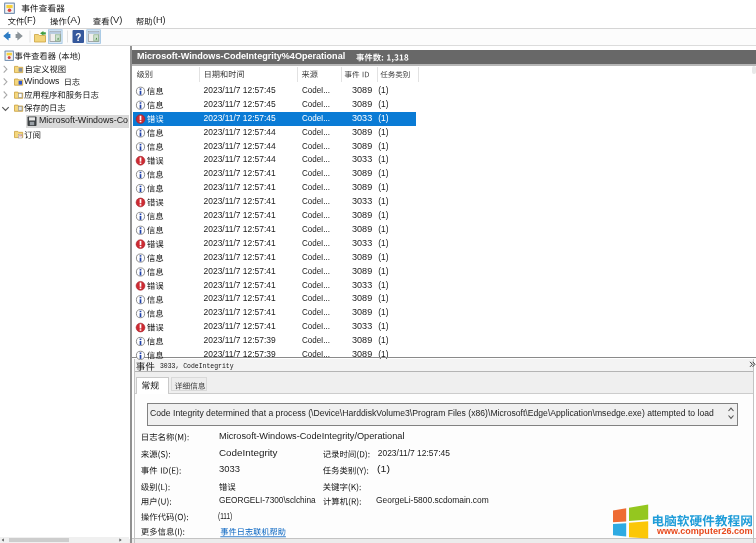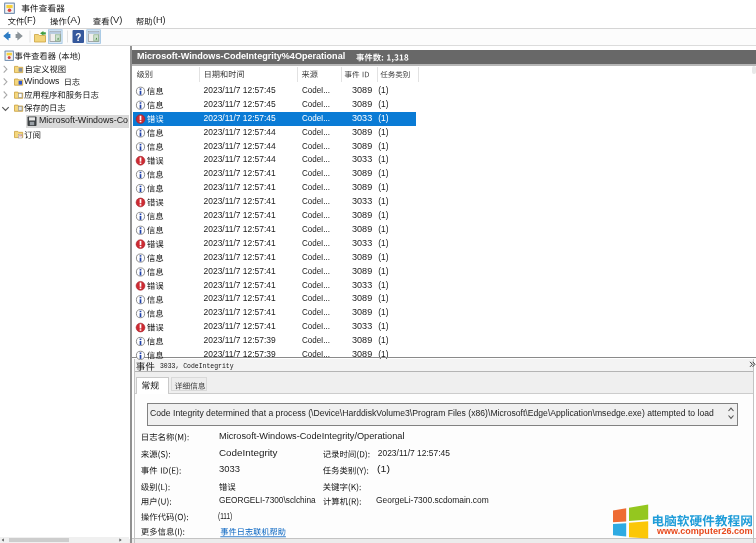--- a/index.html
+++ b/index.html
@@ -128,21 +128,21 @@
 <div style="position:absolute;left:136.7px;top:392.5px;width:31.6px;height:1.6px;background:#fff;"></div>
 <div style="position:absolute;left:134.8px;top:393.5px;width:617.8px;height:144.1px;background:#fdfdfd;"></div>
 <div style="position:absolute;left:146.5px;top:403.4px;width:591.2px;height:23px;background:#f0f0f0;border:1px solid #818181;"></div>
 <div style="position:absolute;left:149.8px;top:408.55px;font-size:8.45px;font-family:'Liberation Sans',sans-serif;color:#222;transform:scaleX(1.0223);transform-origin:0 50%;white-space:pre;line-height:9.7175px;">Code Integrity determined that a process (\Device\HarddiskVolume3\Program Files (x86)\Microsoft\Edge\Application\msedge.exe) attempted to load</div>
 <div style="position:absolute;left:218.9px;top:431.75px;font-size:8.45px;font-family:'Liberation Sans',sans-serif;color:#1a1a1a;transform:scaleX(1.0897);transform-origin:0 50%;white-space:pre;line-height:9.7175px;">Microsoft-Windows-CodeIntegrity/Operational</div>
 <div style="position:absolute;left:218.9px;top:448.85px;font-size:8.45px;font-family:'Liberation Sans',sans-serif;color:#1a1a1a;transform:scaleX(1.1656);transform-origin:0 50%;white-space:pre;line-height:9.7175px;">CodeIntegrity</div>
 <div style="position:absolute;left:377.8px;top:448.85px;font-size:8.45px;font-family:'Liberation Sans',sans-serif;color:#1a1a1a;white-space:pre;line-height:9.7175px;">2023/11/7 12:57:45</div>
 <div style="position:absolute;left:218.9px;top:465.15px;font-size:8.45px;font-family:'Liberation Sans',sans-serif;color:#1a1a1a;transform:scaleX(1.1181);transform-origin:0 50%;white-space:pre;line-height:9.7175px;">3033</div>
 <div style="position:absolute;left:377px;top:465.15px;font-size:8.45px;font-family:'Liberation Sans',sans-serif;color:#1a1a1a;transform:scaleX(1.2509);transform-origin:0 50%;white-space:pre;line-height:9.7175px;">(1)</div>
 <div style="position:absolute;left:218.9px;top:496.15px;font-size:8.45px;font-family:'Liberation Sans',sans-serif;color:#1a1a1a;transform:scaleX(0.9819);transform-origin:0 50%;white-space:pre;line-height:9.7175px;">GEORGELI-7300\sclchina</div>
-<div style="position:absolute;left:376px;top:496.15px;font-size:8.45px;font-family:'Liberation Sans',sans-serif;color:#1a1a1a;transform:scaleX(0.9971);transform-origin:0 50%;white-space:pre;line-height:9.7175px;">GeorgeLi-7300.scdomain.com</div>
+<div style="position:absolute;left:376px;top:496.15px;font-size:8.45px;font-family:'Liberation Sans',sans-serif;color:#1a1a1a;transform:scaleX(0.9971);transform-origin:0 50%;white-space:pre;line-height:9.7175px;">GeorgeLi-5800.scdomain.com</div>
 <div style="position:absolute;left:217.7px;top:511.65px;font-size:8.45px;font-family:'Liberation Sans',sans-serif;color:#1a1a1a;transform:scaleX(0.7749);transform-origin:0 50%;white-space:pre;line-height:9.7175px;">(111)</div>
 <div style="position:absolute;left:657.4px;top:526.3px;font-size:9px;font-family:'Liberation Sans',sans-serif;color:#e84a1d;font-weight:bold;transform:scaleX(1.0042);transform-origin:0 50%;white-space:pre;line-height:10.35px;">www.computer26.com</div>
 <svg width="756" height="543" viewBox="0 0 756 543" style="position:absolute;left:0;top:0;z-index:50;">
       <defs>
         <path id="g0" d="M134 131V72H459V4C459 -14 453 -19 434 -20C417 -21 356 -22 296 -20C306 -37 319 -65 323 -83C407 -83 459 -82 490 -71C521 -60 535 -42 535 4V72H775V28H851V206H955V266H851V391H535V462H835V639H535V698H935V760H535V840H459V760H67V698H459V639H172V462H459V391H143V336H459V266H48V206H459V131ZM244 586H459V515H244ZM535 586H759V515H535ZM535 336H775V266H535ZM535 206H775V131H535Z"></path>
         <path id="g1" d="M317 341V268H604V-80H679V268H953V341H679V562H909V635H679V828H604V635H470C483 680 494 728 504 775L432 790C409 659 367 530 309 447C327 438 359 420 373 409C400 451 425 504 446 562H604V341ZM268 836C214 685 126 535 32 437C45 420 67 381 75 363C107 397 137 437 167 480V-78H239V597C277 667 311 741 339 815Z"></path>
         <path id="g2" d="M295 218H700V134H295ZM295 352H700V270H295ZM221 406V80H778V406ZM74 20V-48H930V20ZM460 840V713H57V647H379C293 552 159 466 36 424C52 410 74 382 85 364C221 418 369 523 460 642V437H534V643C626 527 776 423 914 372C925 391 947 420 964 434C838 473 702 556 615 647H944V713H534V840Z"></path>
         <path id="g3" d="M332 214H768V144H332ZM332 267V335H768V267ZM332 92H768V18H332ZM826 832C666 800 362 785 118 783C125 767 132 742 133 725C220 725 314 727 408 731C401 708 394 685 386 662H132V602H364C354 577 343 552 330 527H59V465H296C233 359 147 267 33 202C49 187 71 160 81 143C150 184 209 234 260 291V-82H332V-42H768V-82H843V395H340C355 418 369 441 382 465H941V527H413C425 552 436 577 446 602H883V662H468L491 735C635 744 773 758 874 778Z"></path>
         <path id="g4" d="M196 730H366V589H196ZM622 730H802V589H622ZM614 484C656 468 706 443 740 420H452C475 452 495 485 511 518L437 532V795H128V524H431C415 489 392 454 364 420H52V353H298C230 293 141 239 30 198C45 184 64 158 72 141L128 165V-80H198V-51H365V-74H437V229H246C305 267 355 309 396 353H582C624 307 679 264 739 229H555V-80H624V-51H802V-74H875V164L924 148C934 166 955 194 972 208C863 234 751 288 675 353H949V420H774L801 449C768 475 704 506 653 524ZM553 795V524H875V795ZM198 15V163H365V15ZM624 15V163H802V15Z"></path>
         <path id="g5" d="M423 823C453 774 485 707 497 666L580 693C566 734 531 799 501 847ZM50 664V590H206C265 438 344 307 447 200C337 108 202 40 36 -7C51 -25 75 -60 83 -78C250 -24 389 48 502 146C615 46 751 -28 915 -73C928 -52 950 -20 967 -4C807 36 671 107 560 201C661 304 738 432 796 590H954V664ZM504 253C410 348 336 462 284 590H711C661 455 592 344 504 253Z"></path>

